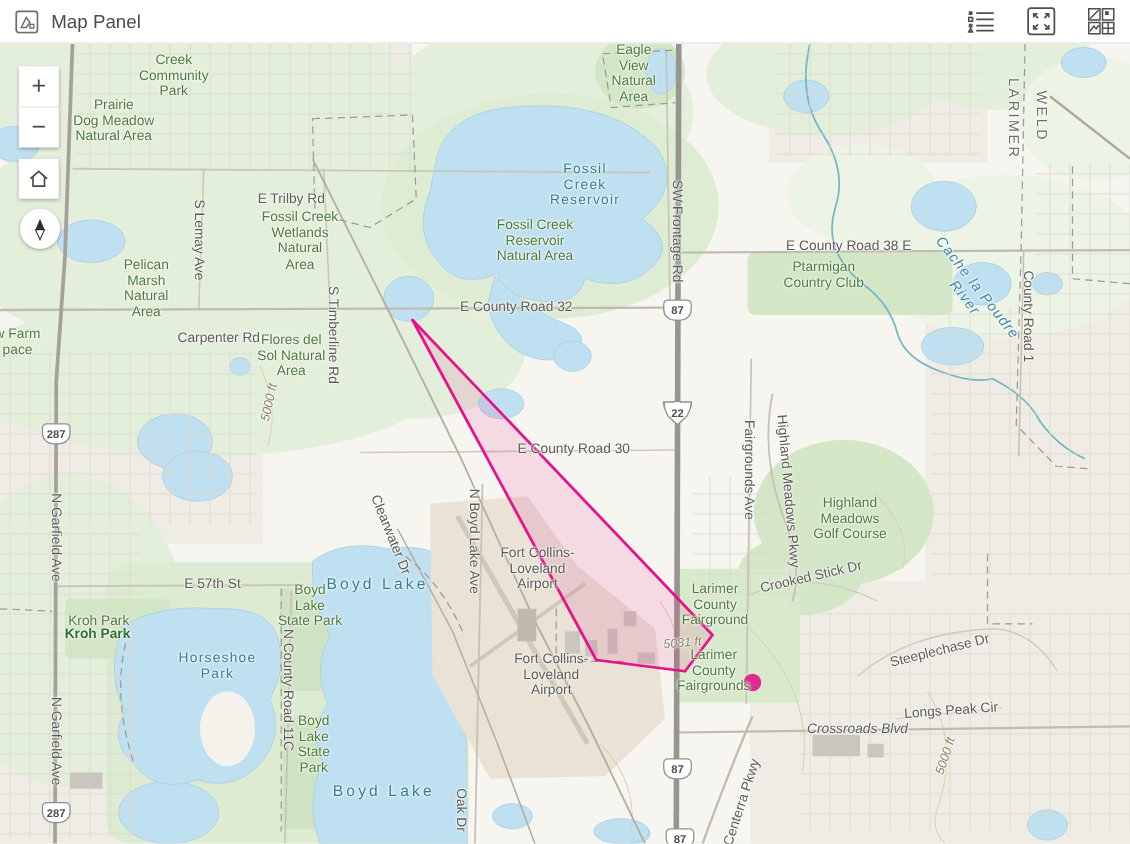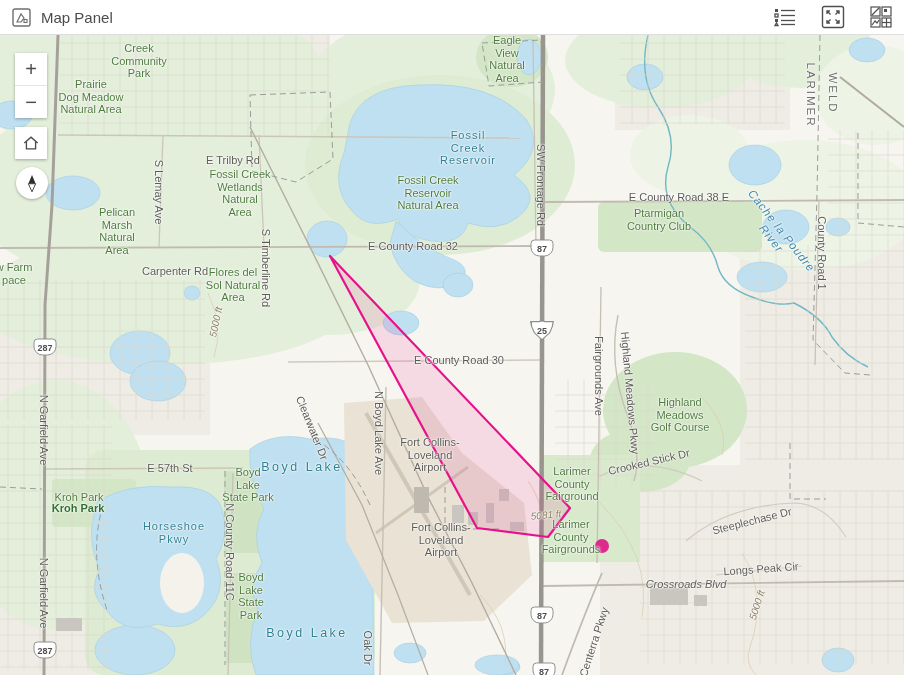--- a/index.html
+++ b/index.html
@@ -320,21 +320,21 @@
 Golf Course</div>
       <div class="lbl road" style="left: 649px; top: 427px; transform: translate(-50%, -50%) rotate(-13deg);">Crooked Stick Dr</div>
       <div class="lbl road" style="left: 752px; top: 486px; transform: translate(-50%, -50%) rotate(-14deg);">Steeplechase Dr</div>
       <div class="lbl road" style="left: 761px; top: 534px; transform: translate(-50%, -50%) rotate(-4deg);">Longs Peak Cir</div>
       <div class="lbl road" style="left: 686px; top: 549px; font-style: italic;">Crossroads Blvd</div>
       <div class="lbl contour" style="left: 757px; top: 570px; transform: translate(-50%, -50%) rotate(-72deg);">5000 ft</div>
       <div class="lbl road" style="left: 142px; top: 433px; margin-left: 28px;">E 57th St</div>
       <div class="lbl park" style="left: 79px; top: 462px;">Kroh Park</div>
       <div class="lbl parkdark" style="left: 78px; top: 473px;">Kroh Park</div>
       <div class="lbl water" style="left: 174px; top: 498px;">Horseshoe
-Pkwy</div>
+Park</div>
       <div class="lbl road" style="left: 44px; top: 395px; transform: translate(-50%, -50%) rotate(90deg);">N Garfield Ave</div>
       <div class="lbl road" style="left: 44px; top: 558px; transform: translate(-50%, -50%) rotate(90deg);">N Garfield Ave</div>
       <div class="lbl road" style="left: 230px; top: 517px; transform: translate(-50%, -50%) rotate(90deg);">N County Road 11C</div>
       <div class="lbl park" style="left: 248px; top: 450px;">Boyd
 Lake
 State Park</div>
       <div class="lbl park" style="left: 251px; top: 561px;">Boyd
 Lake
 State
 Park</div>
@@ -347,21 +347,21 @@
       <div class="shield sh-us" style="left: 45px; top: 312px;">
         <span>287</span>
       </div>
       <div class="shield sh-us" style="left: 45px; top: 615px;">
         <span>287</span>
       </div>
       <div class="shield sh-us" style="left: 542px; top: 213px;">
         <span>87</span>
       </div>
       <div class="shield sh-i" style="left: 542px; top: 295px;">
-        <span>25</span>
+        <span>22</span>
       </div>
       <div class="shield sh-us" style="left: 542px; top: 580px;">
         <span>87</span>
       </div>
       <div class="shield sh-us" style="left: 544px; top: 636px;">
         <span>87</span>
       </div>
     </div>
 
   <div class="ctrl zoomgrp">

